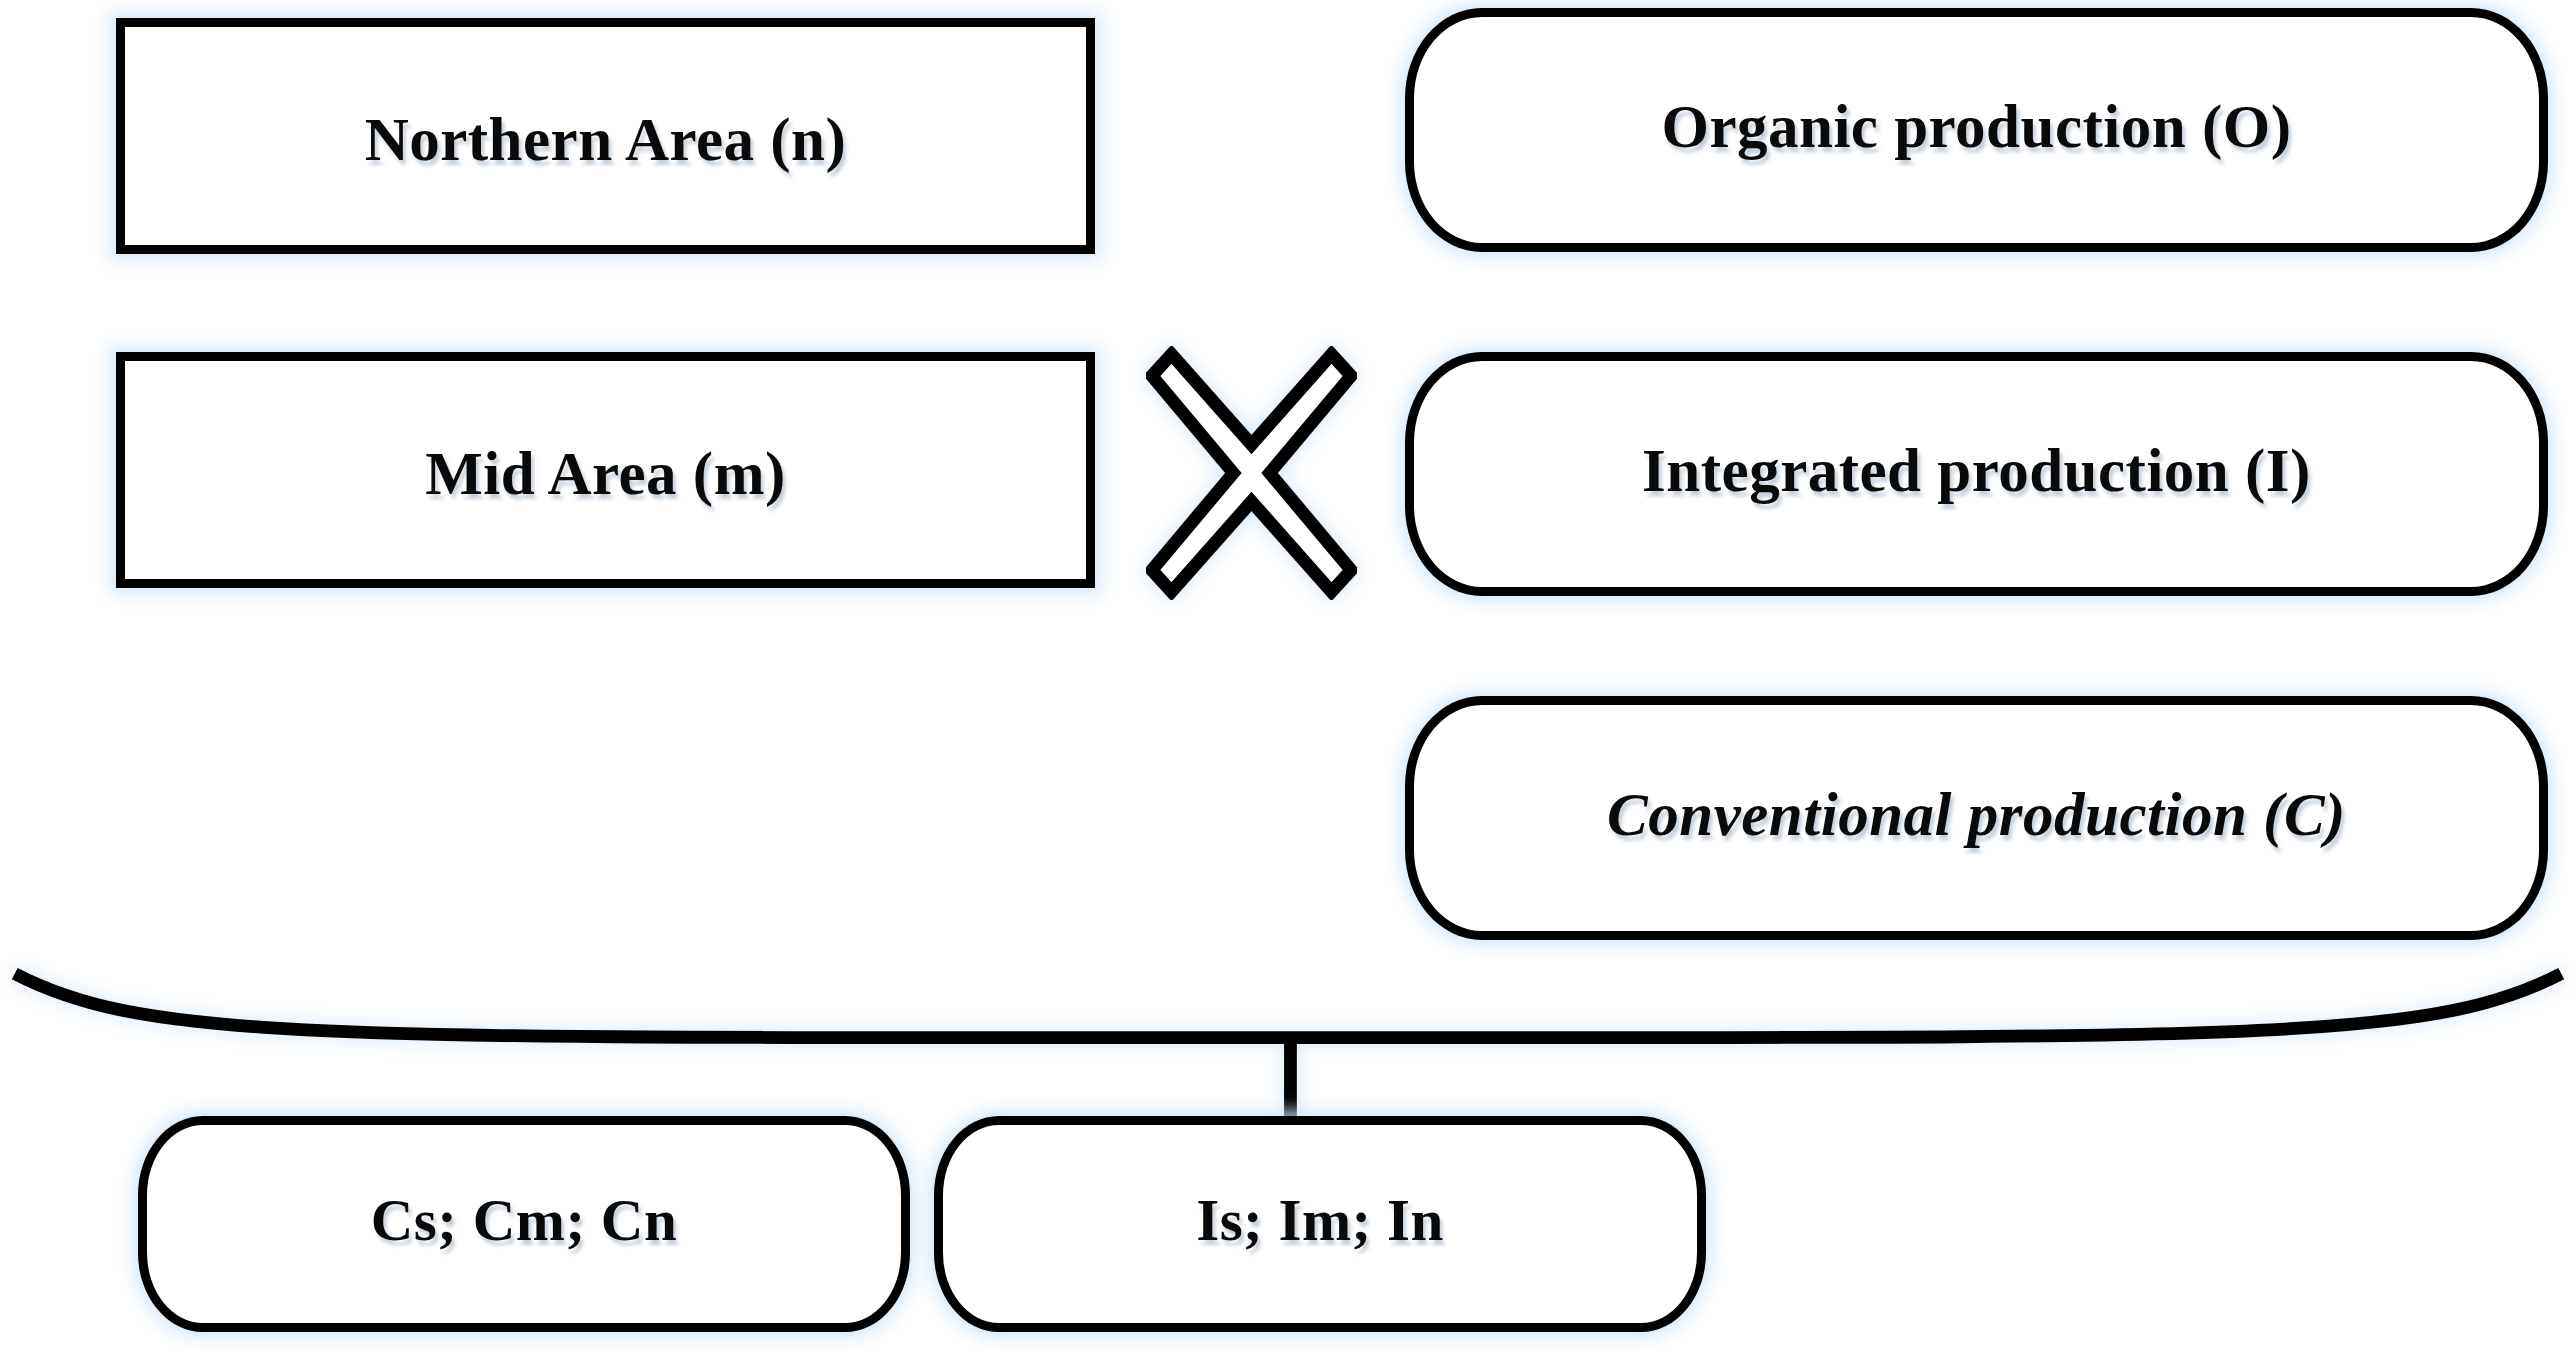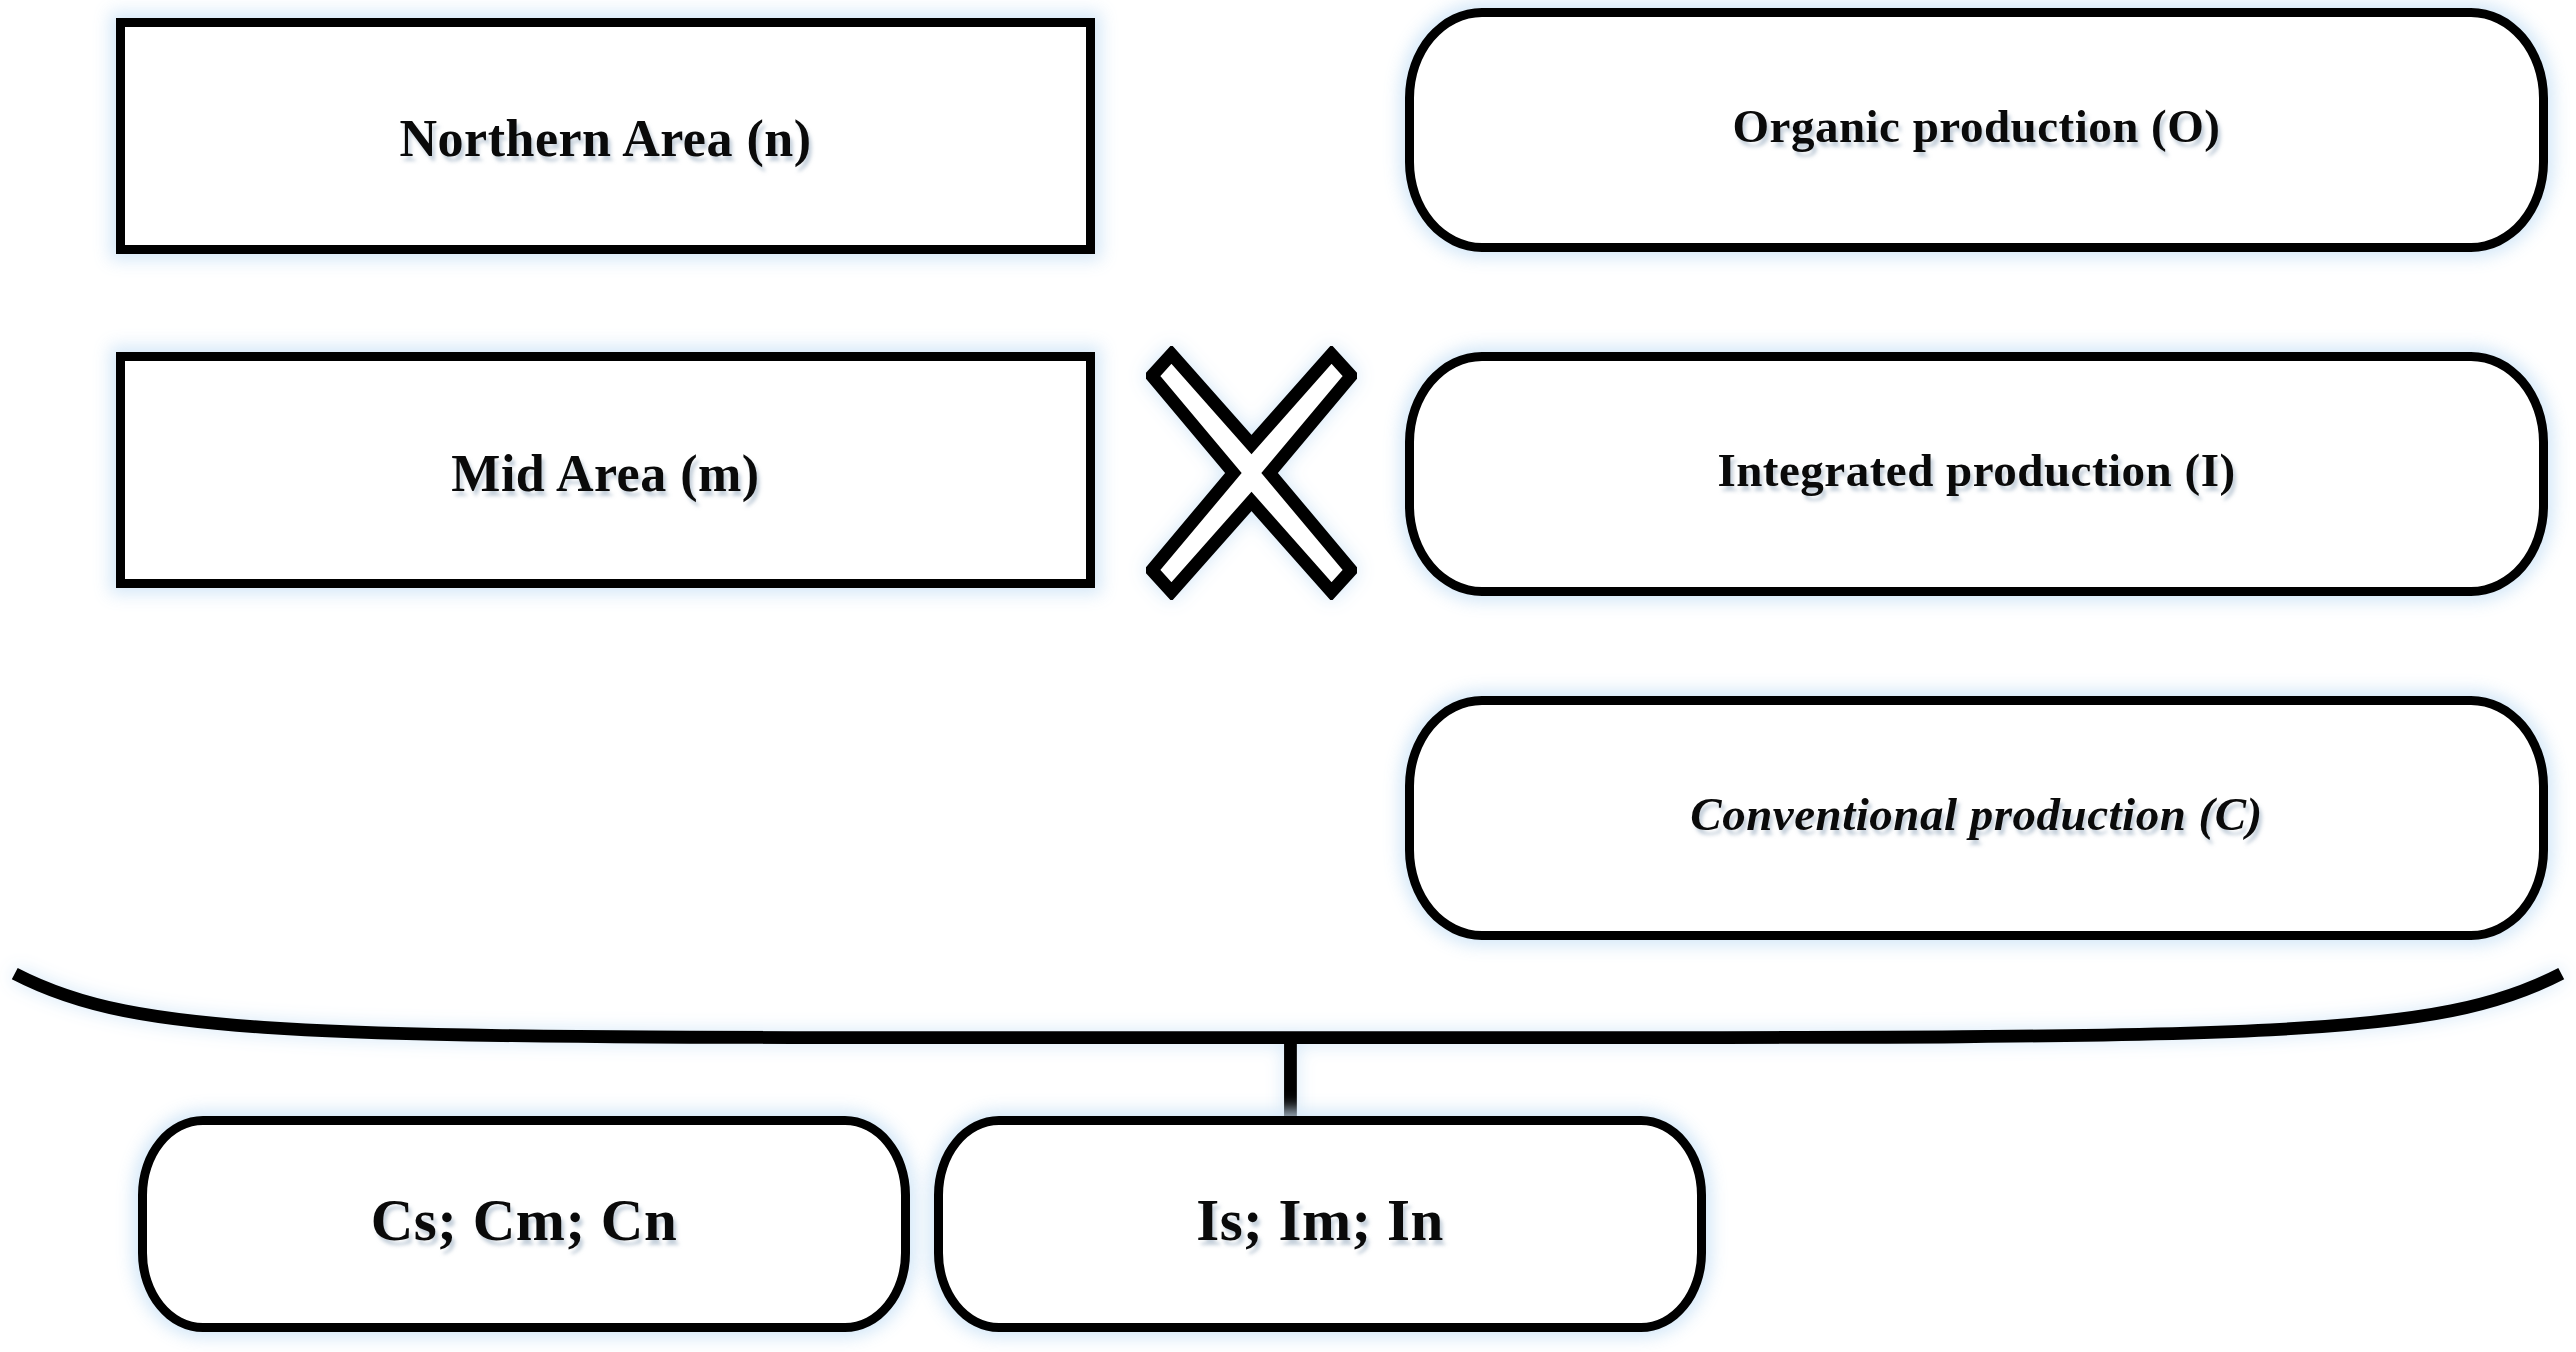--- a/index.html
+++ b/index.html
@@ -41,25 +41,25 @@
     font-weight: bold;
     color: #0a0a0a;
     white-space: nowrap;
     letter-spacing: 0.5px;
     text-shadow: 3px 4.9px 3.9px rgba(150, 170, 190, 0.55);
     line-height: 1;
   }
 
   
   .area-box { width: 979px; height: 236px; }
-  .area-box .node-label { font-size: 52px; position: relative; top: -5.9px; margin-top: 19px; }
+  .area-box .node-label { font-size: 61px; position: relative; top: -5.9px; margin-top: 19px; }
 
   
   .prod-box { width: 1143px; height: 244px; }
-  .prod-box .node-label { font-size: 47px; position: relative; top: -3.9px; }
+  .prod-box .node-label { font-size: 61px; position: relative; top: -3.9px; }
 
   
   .combo-box { width: 772px; height: 216px; }
   .combo-box .node-label { font-size: 59px; position: relative; top: -3.9px; }
 
   
   #box-north   { left: 116px; top: 17.7px; }
   #box-mid     { left: 116px; top: 352px; }
   #box-south   { left: 116px; top: 706px; }
 

